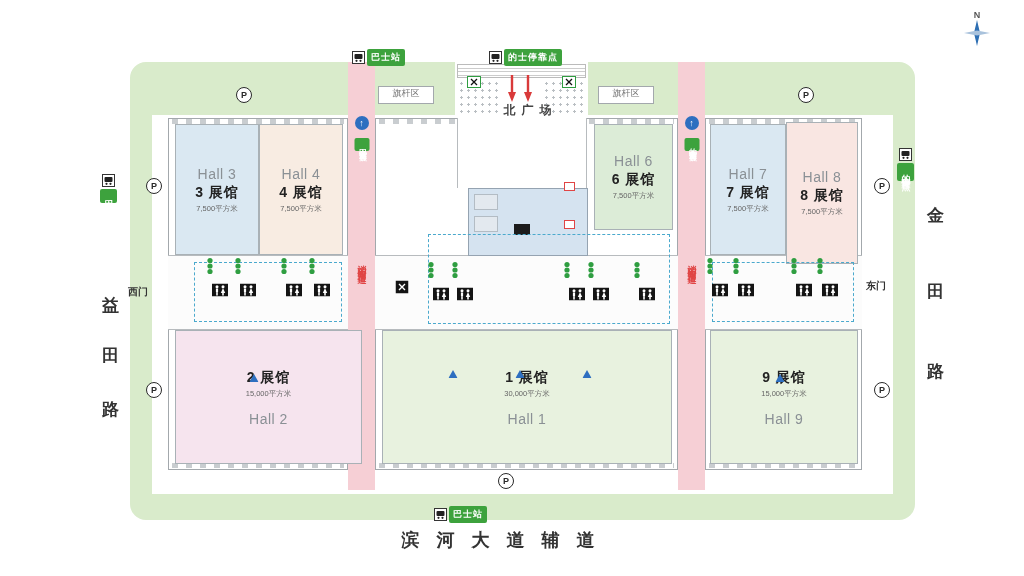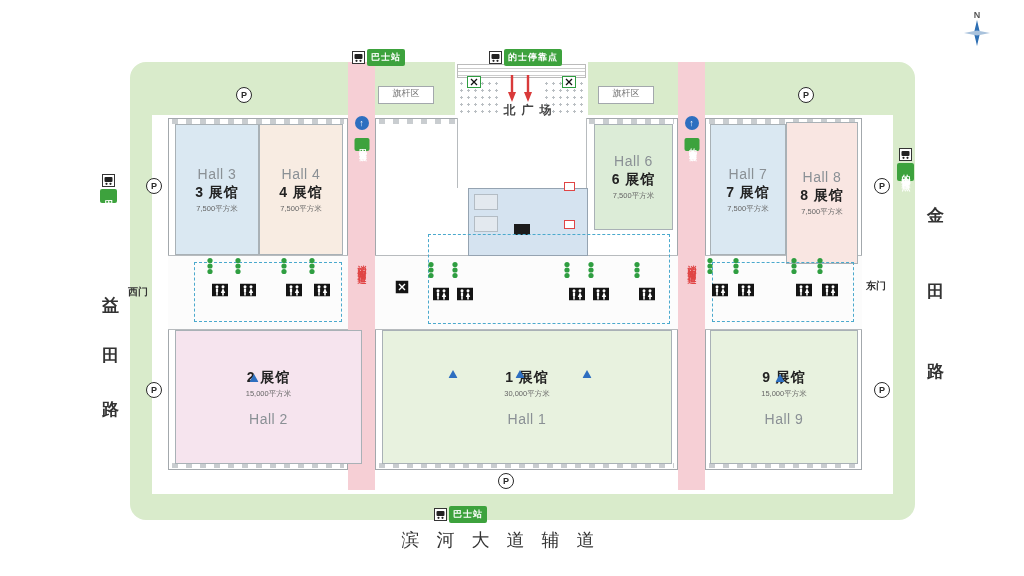--- a/index.html
+++ b/index.html
@@ -4,21 +4,21 @@
 <style>
   html,body{margin:0;padding:0;background:#fff}
   .canvas{position:relative;width:1024px;height:576px;background:#ffffff;overflow:hidden;
           font-family:"Liberation Sans","DejaVu Sans",sans-serif;color:#222}
 
   
   .road-top{position:absolute;top:14px;left:0;width:1024px;text-align:center;
             font-size:20px;font-weight:700;letter-spacing:50px;padding-left:50px;
             box-sizing:border-box;color:#333}
   .road-bottom{position:absolute;top:528px;left:0;width:996px;text-align:center;
-            font-size:18px;font-weight:400;letter-spacing:17px;padding-left:17px;
+            font-size:18px;font-weight:700;letter-spacing:17px;padding-left:17px;
             box-sizing:border-box;color:#333}
   .road-left{position:absolute;left:99px;top:282px;writing-mode:vertical-rl;
             font-size:17px;font-weight:700;letter-spacing:52px;color:#333}
   .road-right{position:absolute;left:924px;top:192px;writing-mode:vertical-rl;
             font-size:17px;font-weight:700;letter-spacing:78px;color:#333}
 
   
   .ring{position:absolute;left:130px;top:62px;width:785px;height:458px;box-sizing:border-box;
         border-style:solid;border-color:var(--strip_green,#d9ebcb);
         border-width:53px 22px 26px 22px;border-radius:16px}

